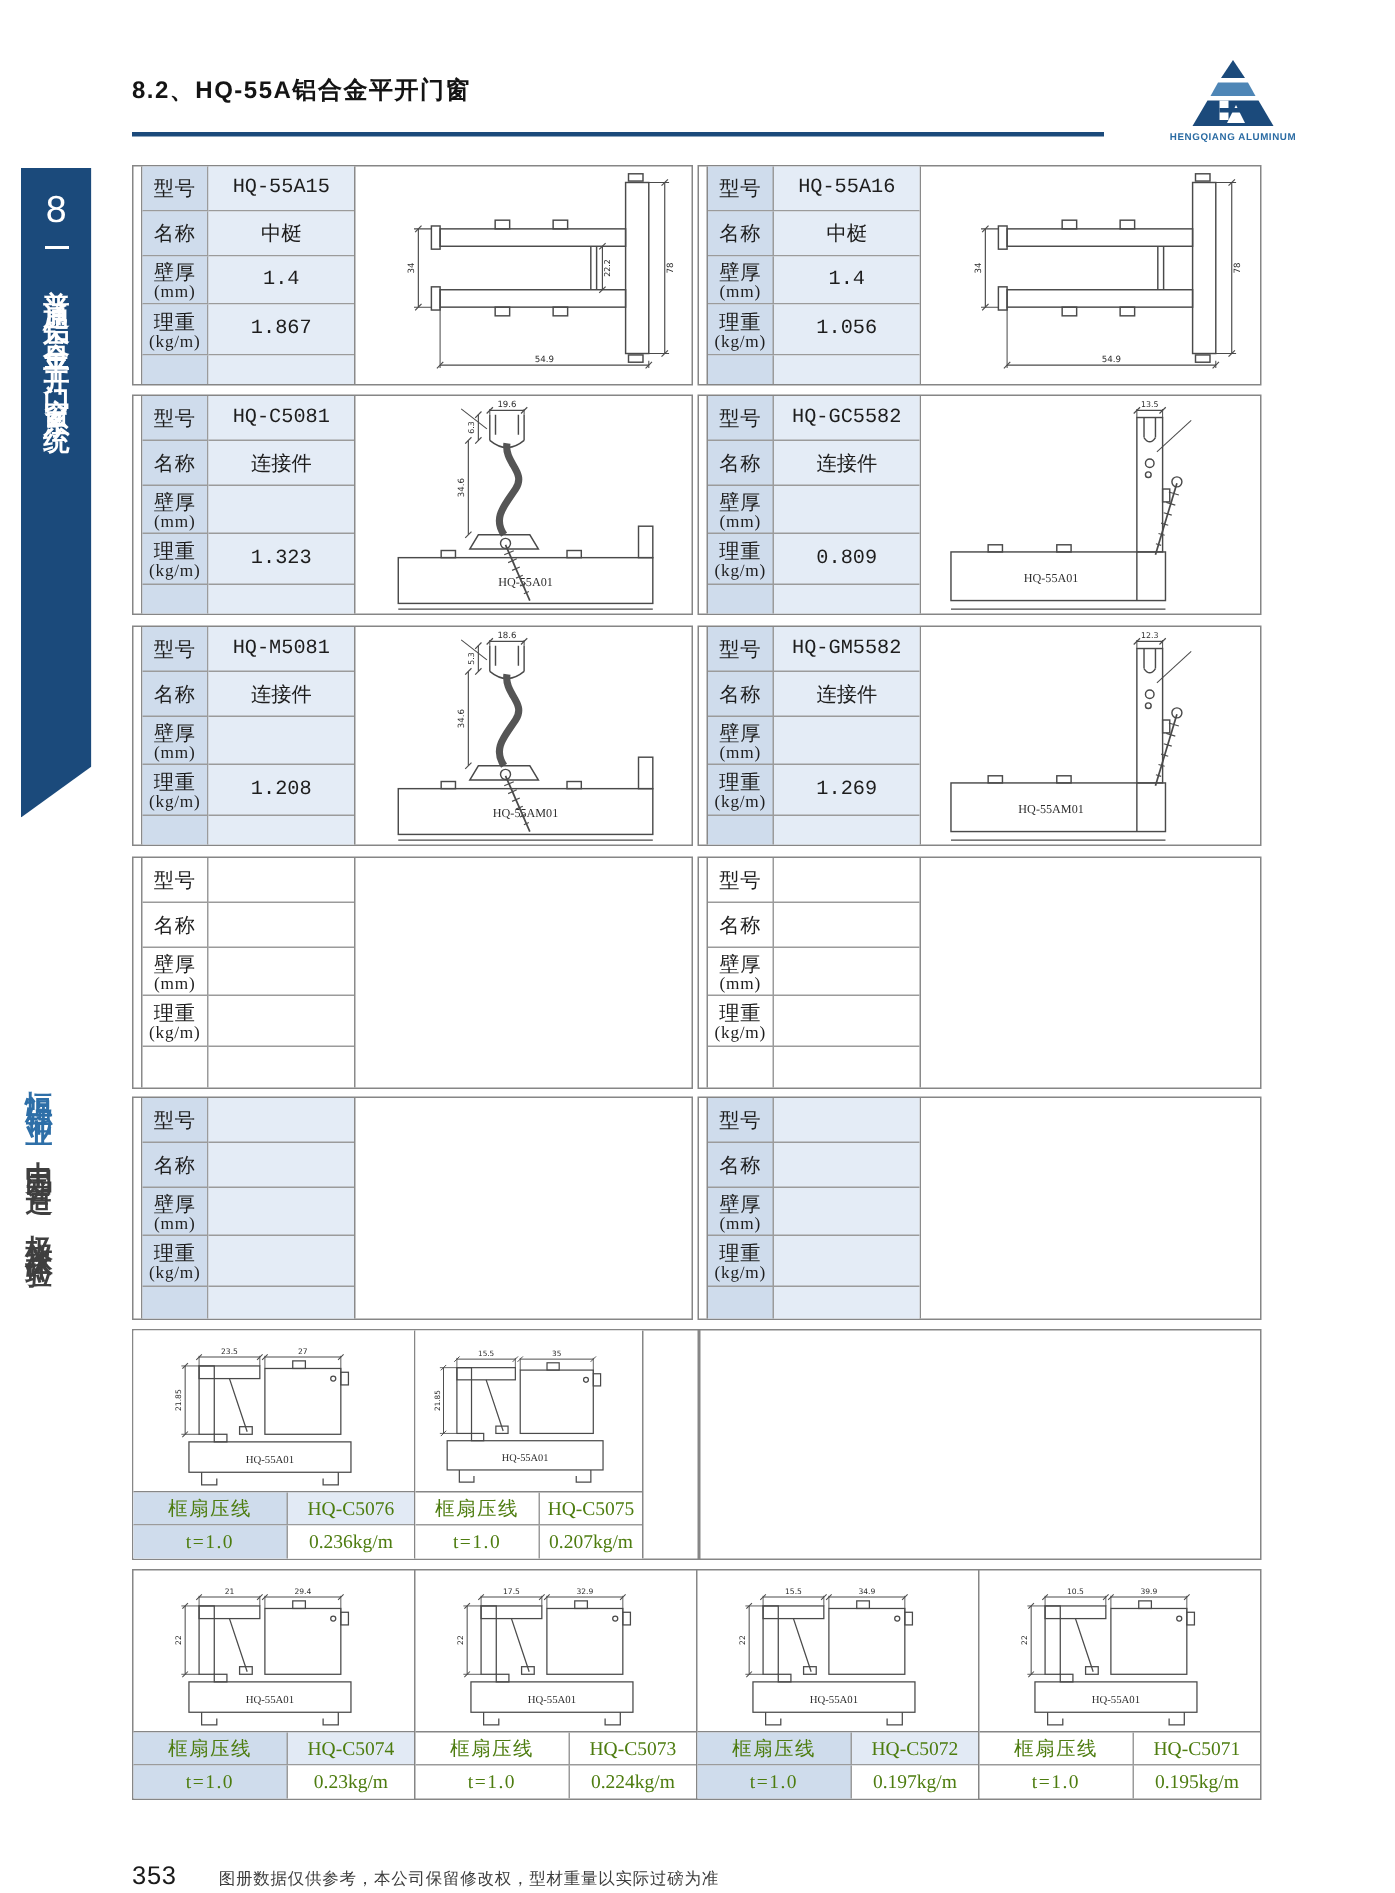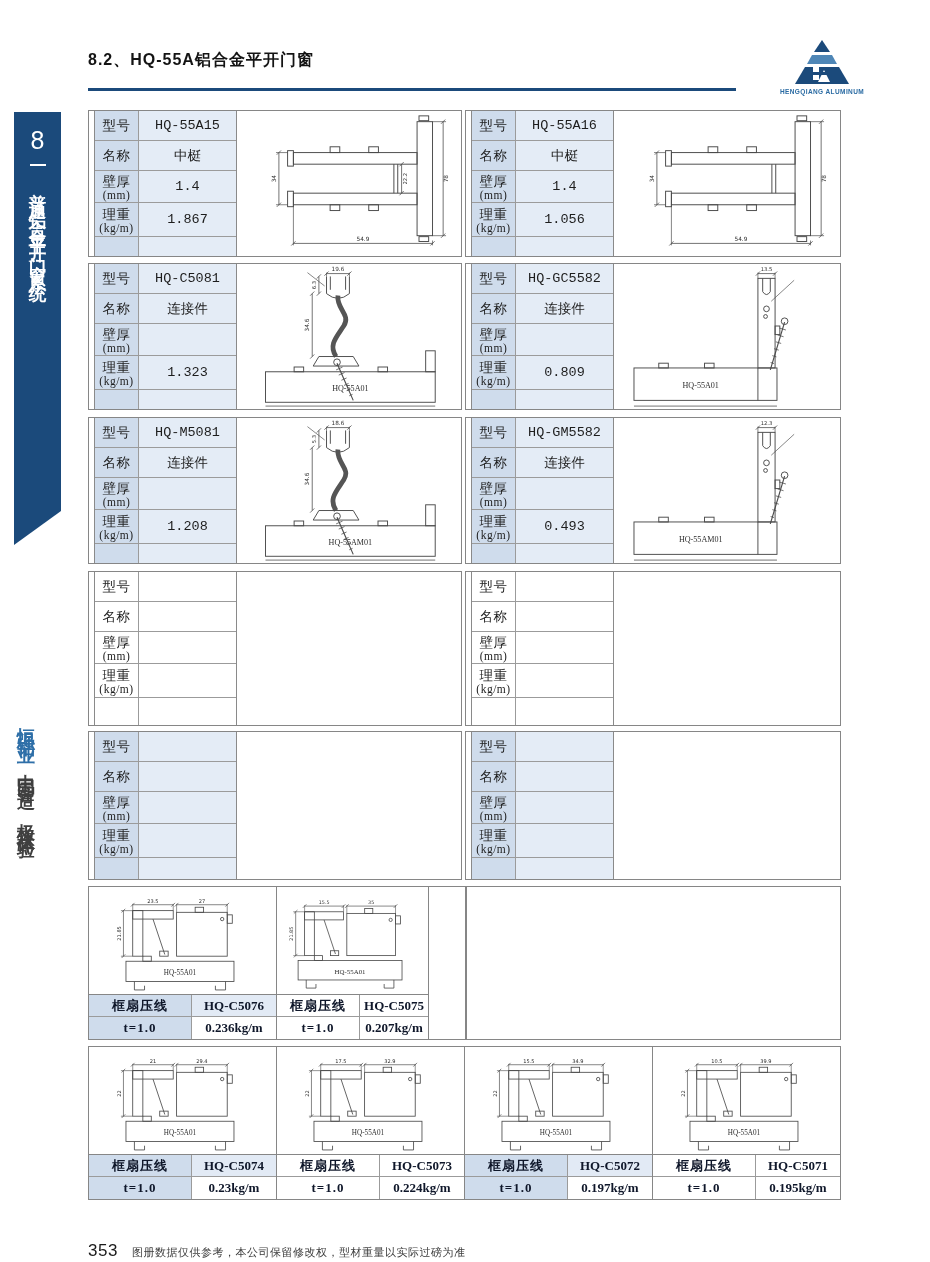--- a/index.html
+++ b/index.html
@@ -51,33 +51,33 @@
   
   .bsec{position:absolute;left:0;width:100%;}
   .bgroup{position:absolute;top:0;height:100%;border:1px solid #868686;box-sizing:border-box;}
   .bcell{position:absolute;top:0;height:100%;box-sizing:border-box;background:#fff;}
   .bcell.inner{border-right:1px solid #868686;}
   .bcell.solo{border:1px solid #868686;}
   .bdraw{position:absolute;left:0;right:0;top:0;bottom:44px;}
   .btable{position:absolute;left:0;right:0;bottom:0;height:44px;border-top:1px solid #868686;
           display:grid;grid-template-columns:55% 45%;grid-template-rows:22px 22px;
           font-family:"Liberation Serif",serif;}
-  .bc{display:flex;align-items:center;justify-content:center;font-size:13px;color:#0f172a;
-      border-bottom:1px solid #9b9b9b;font-weight:bold;}
+  .bc{display:flex;align-items:center;justify-content:center;font-size:13px;color:#4d7c0f;
+      border-bottom:1px solid #9b9b9b;}
   .bc:nth-child(1),.bc:nth-child(2){border-bottom:1px solid #9b9b9b;}
   .bc:nth-child(3),.bc:nth-child(4){border-bottom:none;}
   .bc.lab{border-right:1px solid #9b9b9b;letter-spacing:1px;}
   .btable.tinted .bc.lab{background:#cfdcec;}
   .btable.tinted .bc.val{background:#e2eaf5;}
   .btable.tinted .bc.wval{background:#fff;}
 
   
   .footer{position:absolute;left:88px;top:1206px;display:flex;align-items:baseline;}
   .pageno{font-size:17px;color:#1a1a1a;letter-spacing:.5px;margin-top:35px;}
-  .fnote{font-size:11px;color:#3c3c3c;margin-left:14px;letter-spacing:.5px;}
+  .fnote{font-size:11px;color:#3c3c3c;margin-left:28px;letter-spacing:.5px;}
 </style>
 </head>
 <body>
 
 <div class="banner">
   <div class="chap-num">8</div>
   <div class="chap-rule"></div>
   <span class="chap-title">普通铝合金平开门窗系统</span>
 </div>
 <div class="slogan">
@@ -413,21 +413,21 @@
       <div class="pc val">连接件</div>
       <div class="pc lab">
               <span class="main">壁厚</span>
               <span class="unit">(mm)</span>
             </div>
       <div class="pc val"></div>
       <div class="pc lab">
               <span class="main">理重</span>
               <span class="unit">(kg/m)</span>
             </div>
-      <div class="pc val">0.493</div>
+      <div class="pc val">1.269</div>
       <div class="pc lab last"></div>
       <div class="pc val last"></div>
     </div>
     <div class="pdraw"><svg viewBox="0 0 228 150" preserveAspectRatio="xMidYMid meet">
               <rect x="148" y="14" width="18" height="94" fill="none" stroke="#4a4a4a" stroke-width="1"></rect>
               <line x1="153" y1="14" x2="153" y2="28" stroke="#4a4a4a" stroke-width="1"></line>
               <line x1="161" y1="14" x2="161" y2="28" stroke="#4a4a4a" stroke-width="1"></line>
               <path d="M153,28 Q157,34 161,28" fill="none" stroke="#4a4a4a" stroke-width="1"></path>
               <circle cx="157" cy="46" r="3" fill="none" stroke="#4a4a4a" stroke-width="1"></circle>
               <circle cx="156" cy="54" r="2" fill="none" stroke="#4a4a4a" stroke-width="1"></circle>

